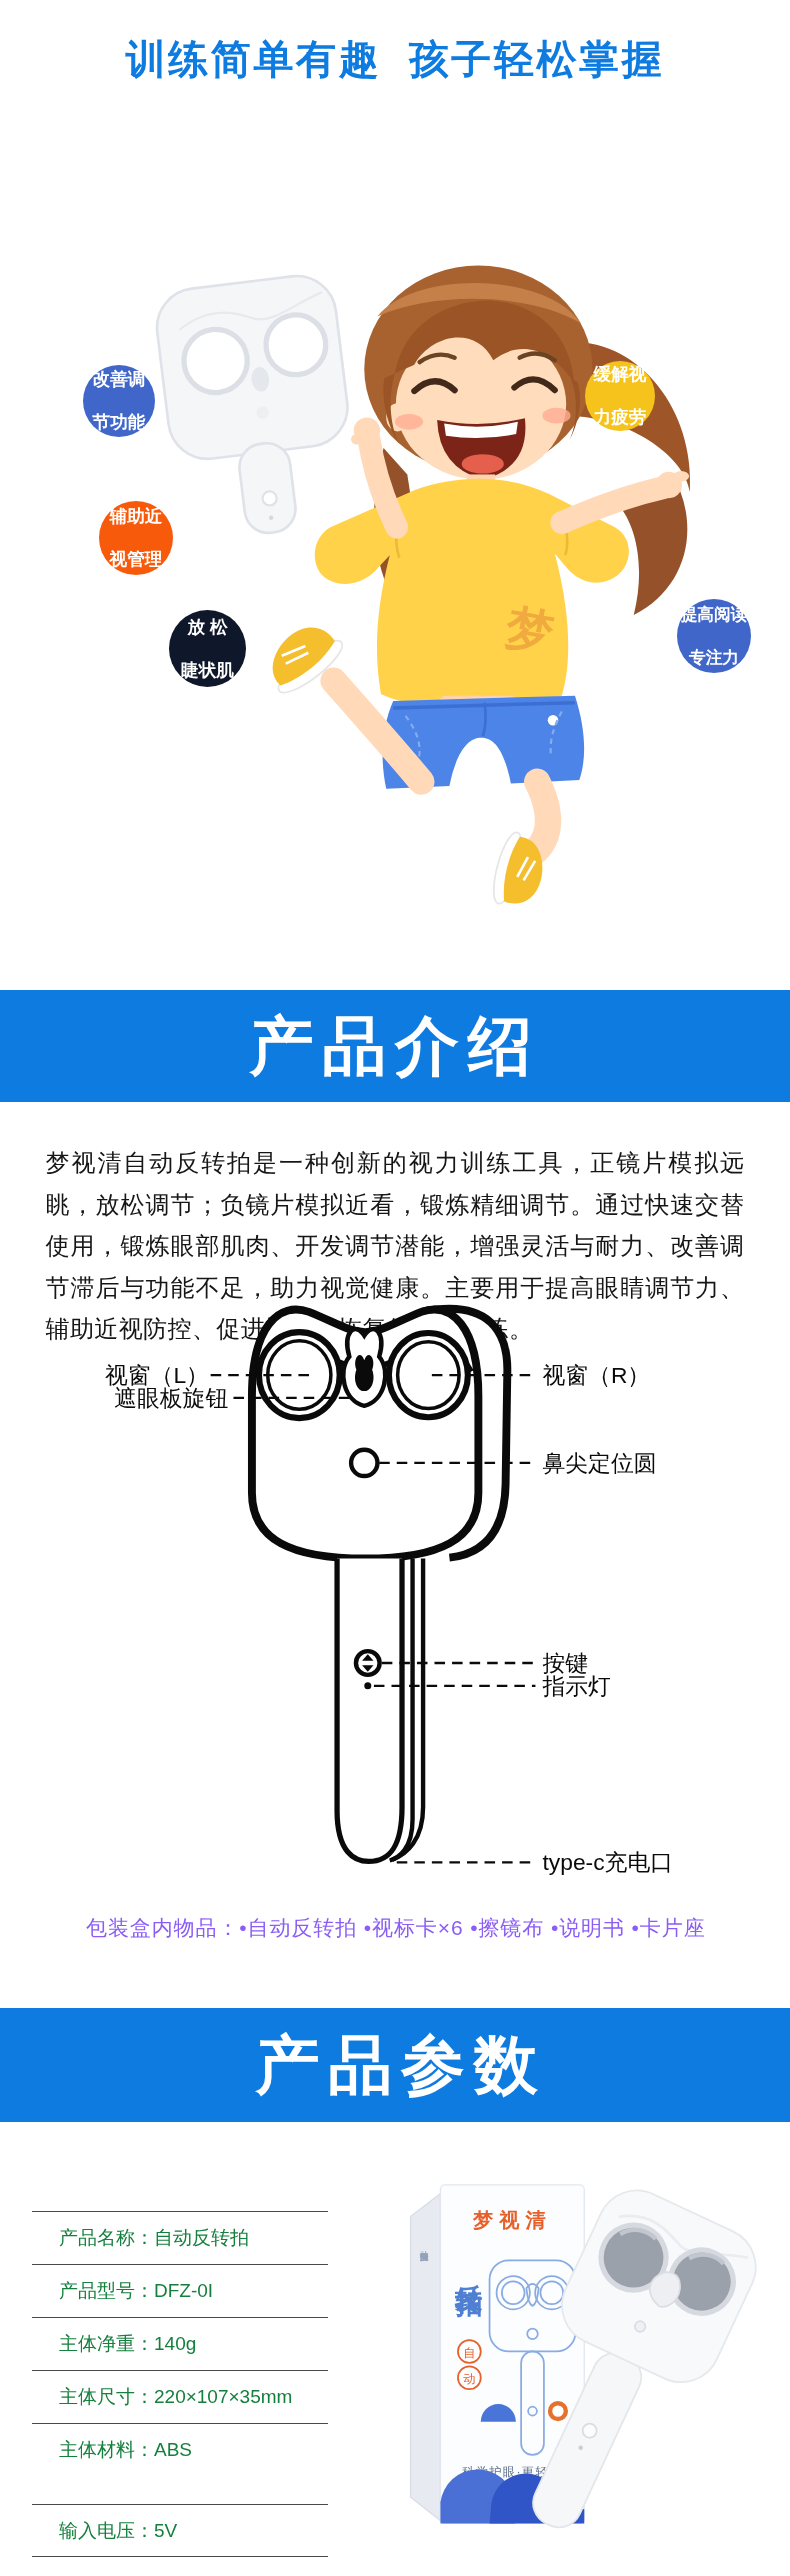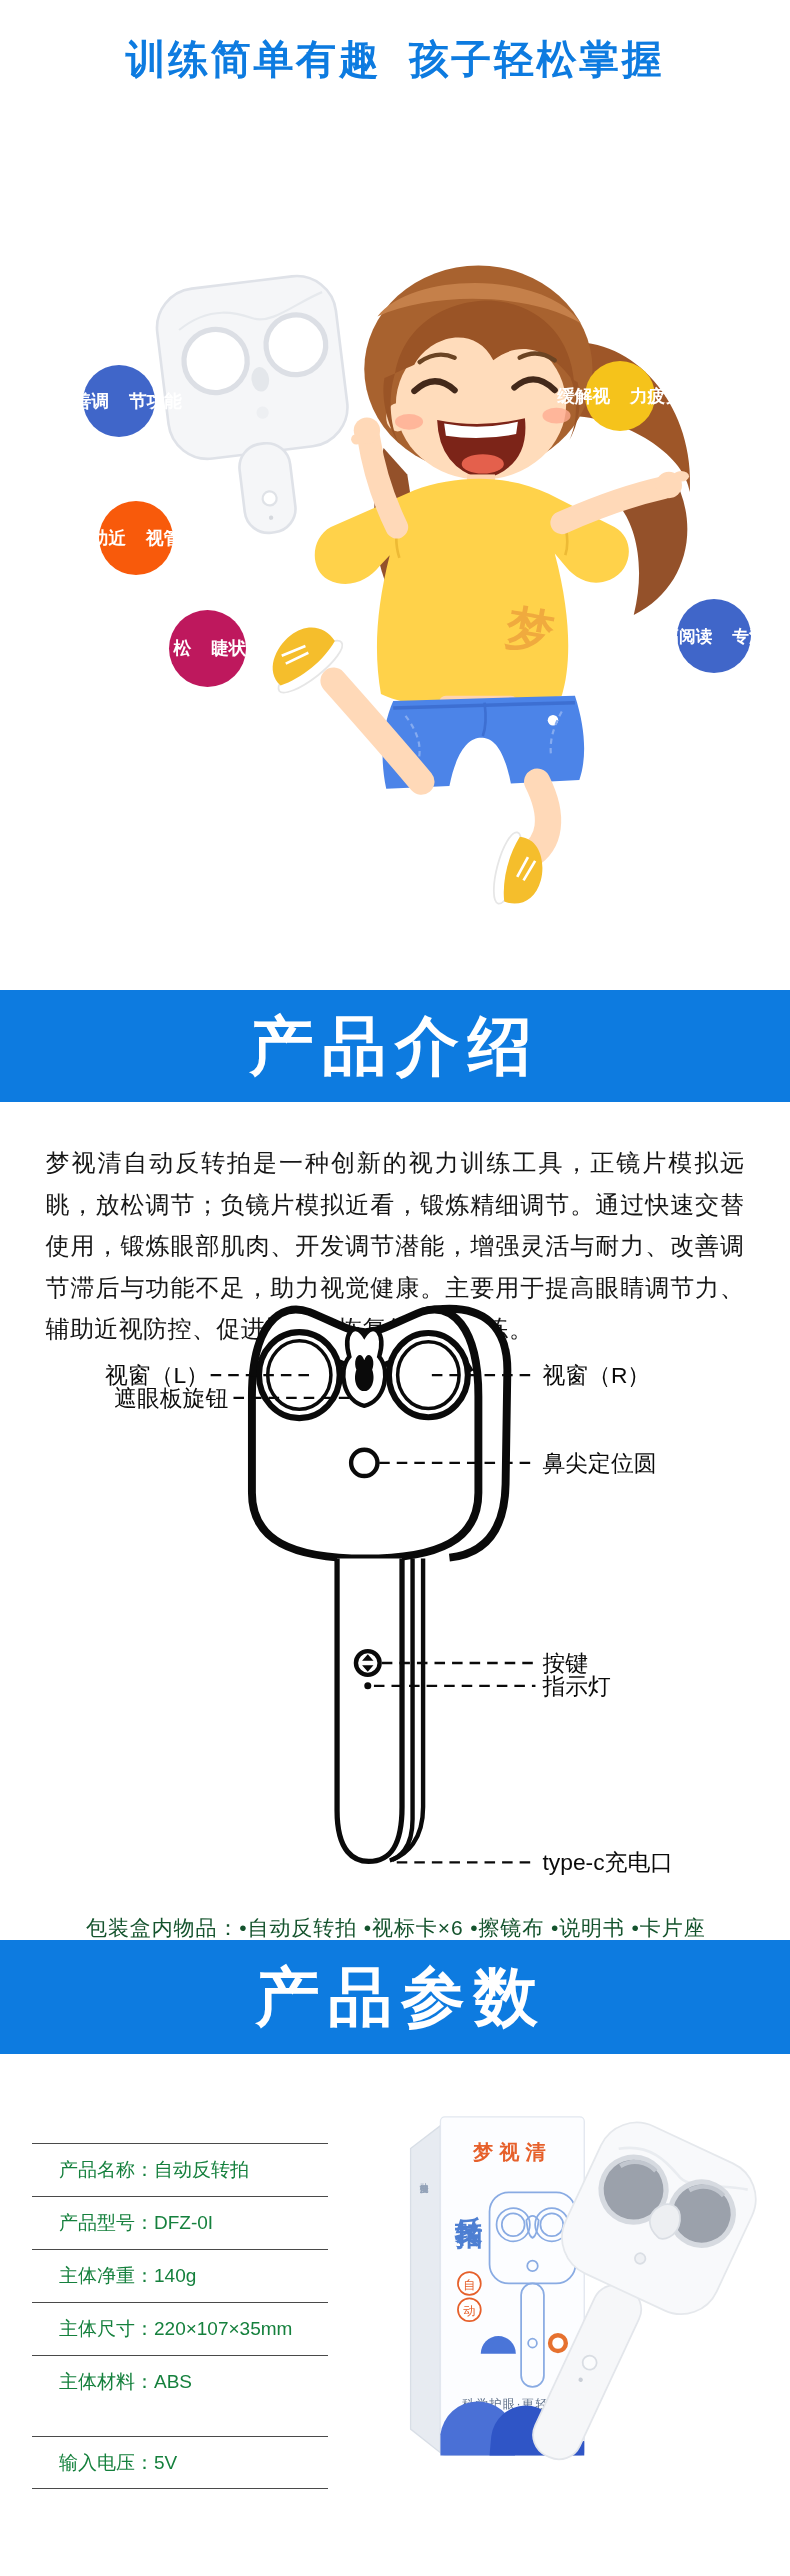--- a/index.html
+++ b/index.html
@@ -14,49 +14,49 @@
   .page-title {
     padding-top:32px; font-size:40px; font-weight:800;
     letter-spacing:2.6px; white-space:pre;
   }
   .page-subtitle { margin-top:23px; font-size:24.6px; font-weight:700; letter-spacing:1.8px; }
   
   .hero { position:relative; height:779px; }
   .hero svg { display:block; }
   .badge {
     position:absolute; border-radius:50%;
-    display:flex; flex-direction:row; align-items:center; justify-content:center;
+    display:flex; flex-direction:column; align-items:center; justify-content:center;
     color:#fff; font-weight:700; font-size:17.6px; line-height:23px;
     text-align:center; white-space:nowrap;gap:20px;
   }
   .b1 { left:83px;  top:154px; width:72px; height:72px; }
   .b2 { left:99px; top:290px; width:74px; height:74px; }
   .b3 { left:169px; top:399px; width:77px; height:77px; }
   .b4 { left:585px; top:150px; width:70px; height:70px;text-align:right; }
   .b5 { left:677px; top:388px; width:74px; height:74px; font-size:16.7px; }
   
   .banner {
     height:112px; width:790px; display:flex; align-items:center; justify-content:center;
   }
-  .banner-2 { height:114px;padding-left:12px; }
+  .banner-2 { margin-top:68px; height:114px;padding-left:12px; }
   .banner h2 {
     color:#ffffff; font-size:64px; font-weight:700; letter-spacing:8.8px;
   }
   
   .intro-wrap { height:171px; }
   .intro-text {
     width:699px; margin:0 auto; padding-top:40px;
     font-size:24px; line-height:1.73; color:#161616;
     text-align:justify; letter-spacing:0.4px;
   }
   
   .diagram svg { display:block; }
   .package-note {
     margin-top:26px; margin-left:86px; height:26px;
-    font-size:21px; color:#14532d; letter-spacing:0.9px;
+    font-size:21px; color:#8b5cf6; letter-spacing:0.9px;
   }
   
   .params { position:relative; height:453px; }
   .param-table { position:absolute; left:32px; top:89px; width:296px; }
   .param-row {
     height:53px; line-height:51px; border-top:1.8px solid #4a4a4a;
     padding-left:27px; font-size:19px; color:#15803d; white-space:nowrap;
   }
   .param-row:last-child { border-bottom:1.8px solid #4a4a4a;margin-top:28px; }
   .box-art { position:absolute; left:386px; top:26px; }
@@ -136,21 +136,21 @@
     </g>
   </svg>
   <div class="badge b1" style="background: rgb(64, 102, 201);">
     <div>改善调</div>
     <div>节功能</div>
   </div>
   <div class="badge b2" style="background: rgb(248, 90, 11);">
     <div>辅助近</div>
     <div>视管理</div>
   </div>
-  <div class="badge b3" style="background: #be185d;">
+  <div class="badge b3" style="background: #0f172a;">
     <div>放 松</div>
     <div>睫状肌</div>
   </div>
   <div class="badge b4" style="background: rgb(245, 195, 27);">
     <div>缓解视</div>
     <div>力疲劳</div>
   </div>
   <div class="badge b5" style="background: rgb(64, 102, 201);">
     <div>提高阅读</div>
     <div>专注力</div>

